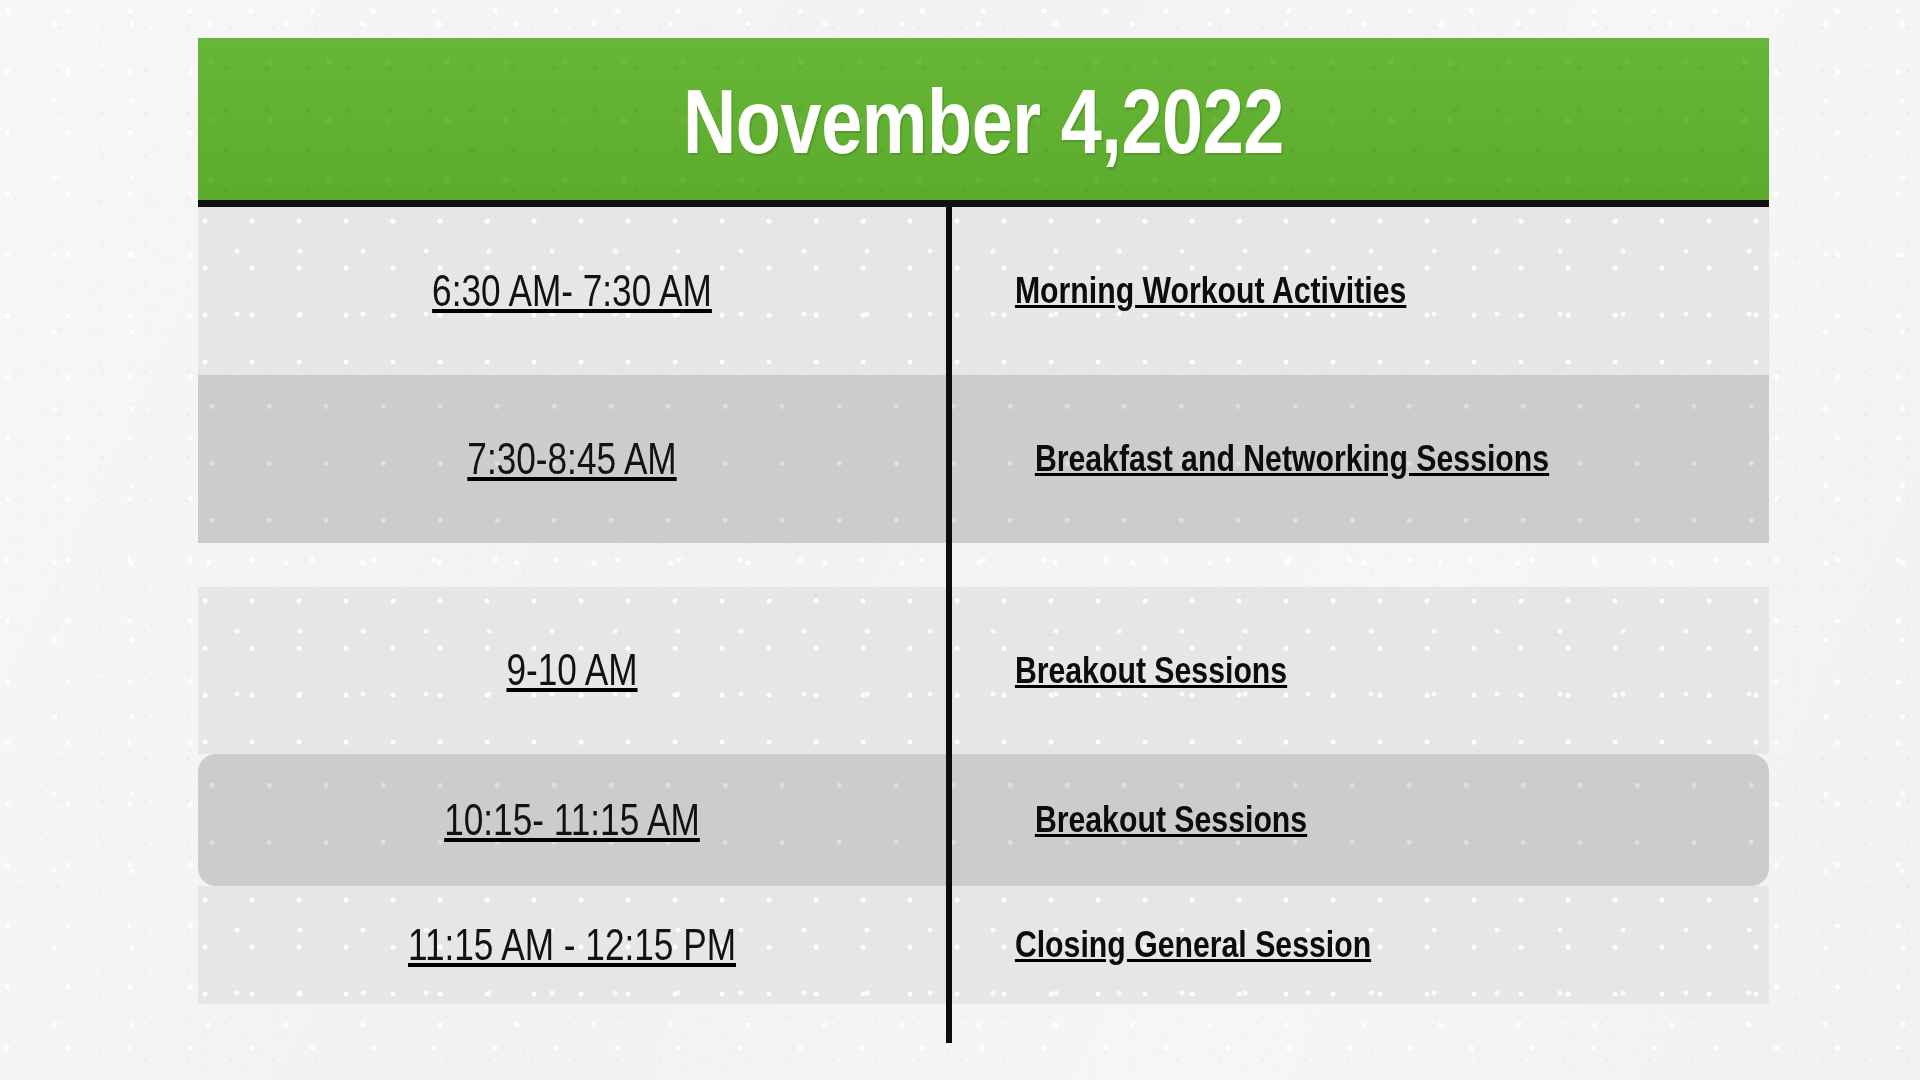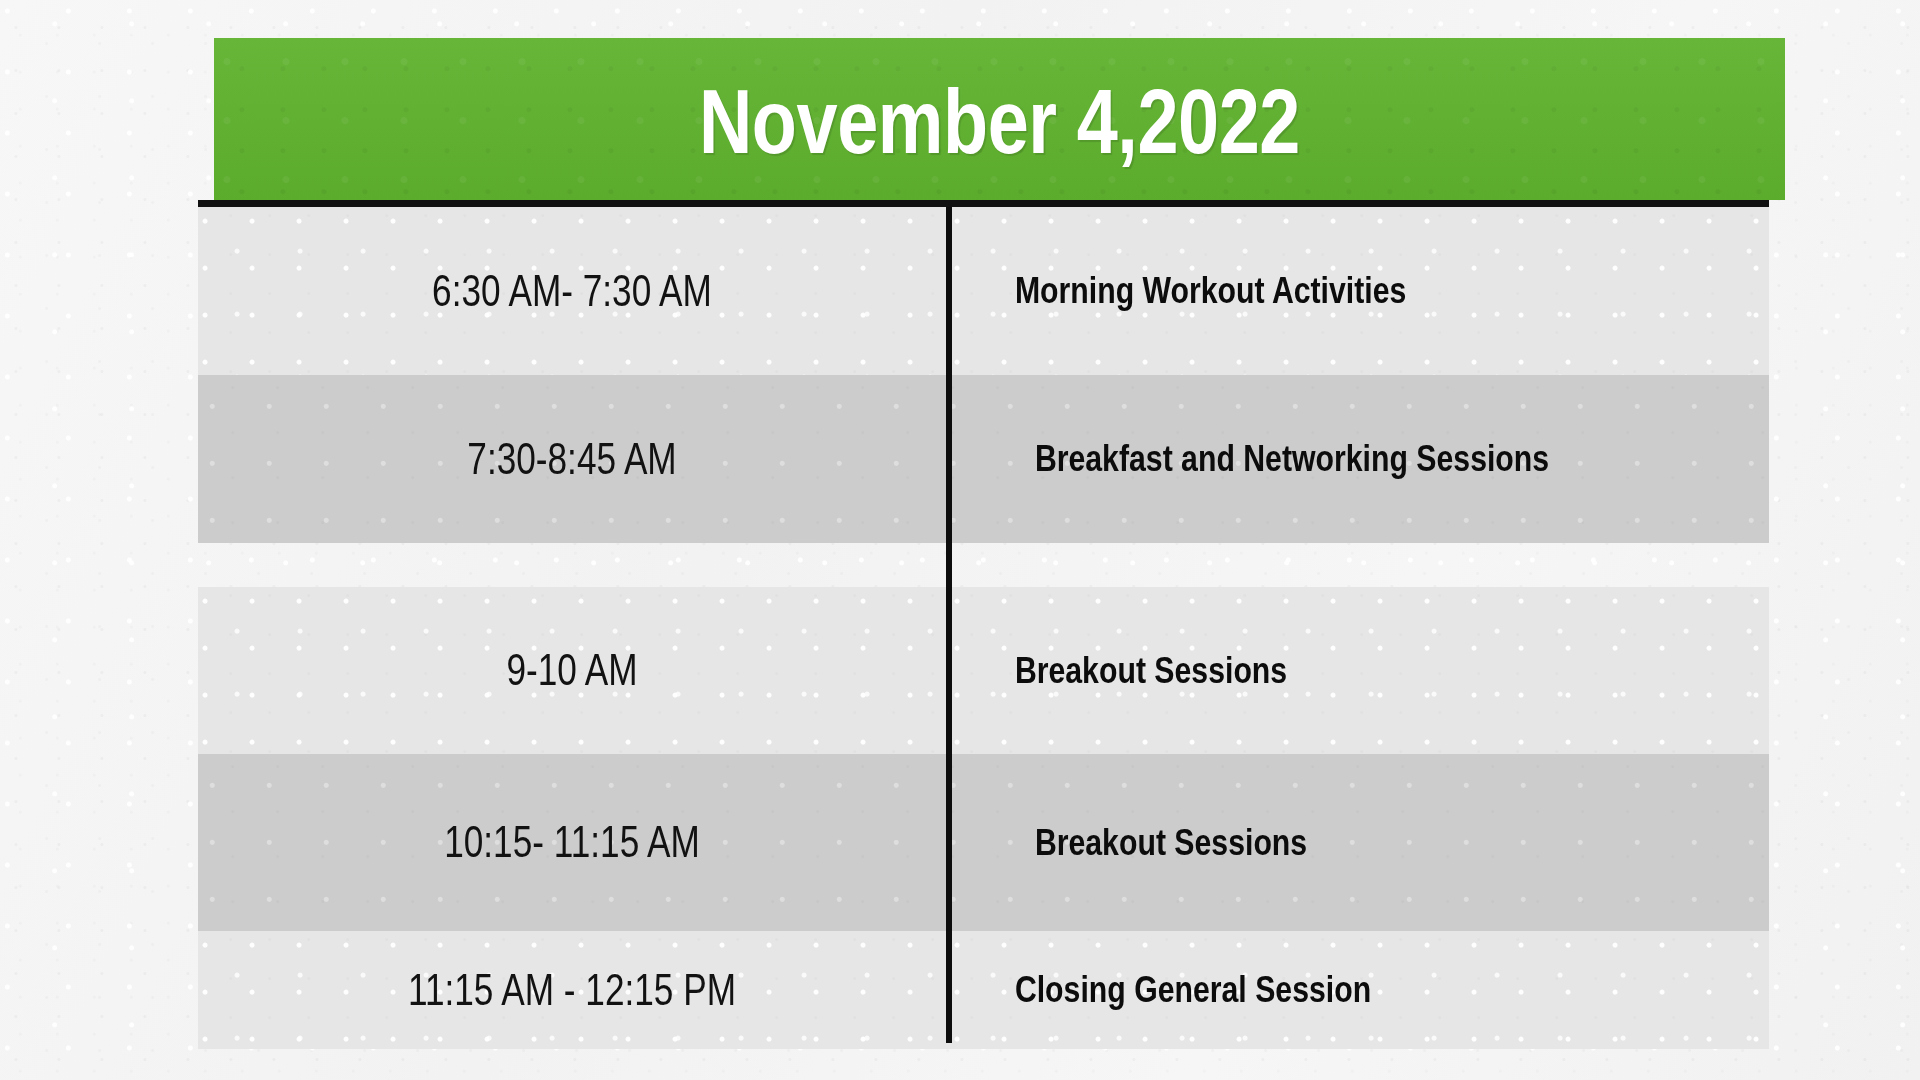--- a/index.html
+++ b/index.html
@@ -48,21 +48,20 @@
     background-color: #5fb22e;
     background-image:
       radial-gradient(circle at 22% 40%, rgba(255,255,255,0.055) 0 3px, rgba(0,0,0,0) 4px),
       radial-gradient(circle at 68% 75%, rgba(0,0,0,0.04) 0 2px, rgba(0,0,0,0) 3px),
       linear-gradient(180deg, rgba(255,255,255,0.05), rgba(0,0,0,0.04));
     background-size: 59px 59px, 41px 41px, 100% 100%;
     display: flex;
     align-items: center;
     justify-content: center;
     box-sizing: border-box;
-    margin-left: 16px;
   }
   #header-title {
     color: #ffffff;
     font-size: 90px;
     font-weight: bold;
     letter-spacing: -0.5px;
     line-height: 1;
     transform: scaleX(0.82);
     transform-origin: center;
     white-space: nowrap;
@@ -88,20 +87,21 @@
     width: 100%;
     height: 836px;
   }
 
   .agenda-row {
     position: relative;
     width: 100%;
     display: flex;
     align-items: center;
     box-sizing: border-box;
+    text-decoration: underline;
   }
   .agenda-row.light {
     background-color: #e6e6e6;
     background-image:
       radial-gradient(circle at 15% 30%, rgba(255,255,255,0.95) 0 2px, rgba(0,0,0,0) 3px),
       radial-gradient(circle at 62% 70%, rgba(255,255,255,0.8) 0 2px, rgba(0,0,0,0) 3px),
       radial-gradient(circle at 84% 22%, rgba(0,0,0,0.02) 0 1px, rgba(0,0,0,0) 2px);
     background-size: 47px 47px, 63px 63px, 39px 39px;
   }
   .agenda-row.dark {
@@ -170,21 +170,21 @@
     <div class="agenda-row dark" style="height:168px;">
       <div class="cell-time">7:30-8:45 AM</div>
       <div class="cell-activity">Breakfast and Networking Sessions</div>
     </div>
 
     <div class="agenda-row light" style="height:167px;margin-top:44px;">
       <div class="cell-time">9-10 AM</div>
       <div class="cell-activity">Breakout Sessions</div>
     </div>
 
-    <div class="agenda-row dark" style="height:177px;">
+    <div class="agenda-row dark" style="height:132px;border-radius:18px;">
       <div class="cell-time">10:15- 11:15 AM</div>
       <div class="cell-activity">Breakout Sessions</div>
     </div>
 
     <div class="agenda-row light" style="height:118px;">
       <div class="cell-time">11:15 AM - 12:15 PM</div>
       <div class="cell-activity">Closing General Session</div>
     </div>
 
   </div>

